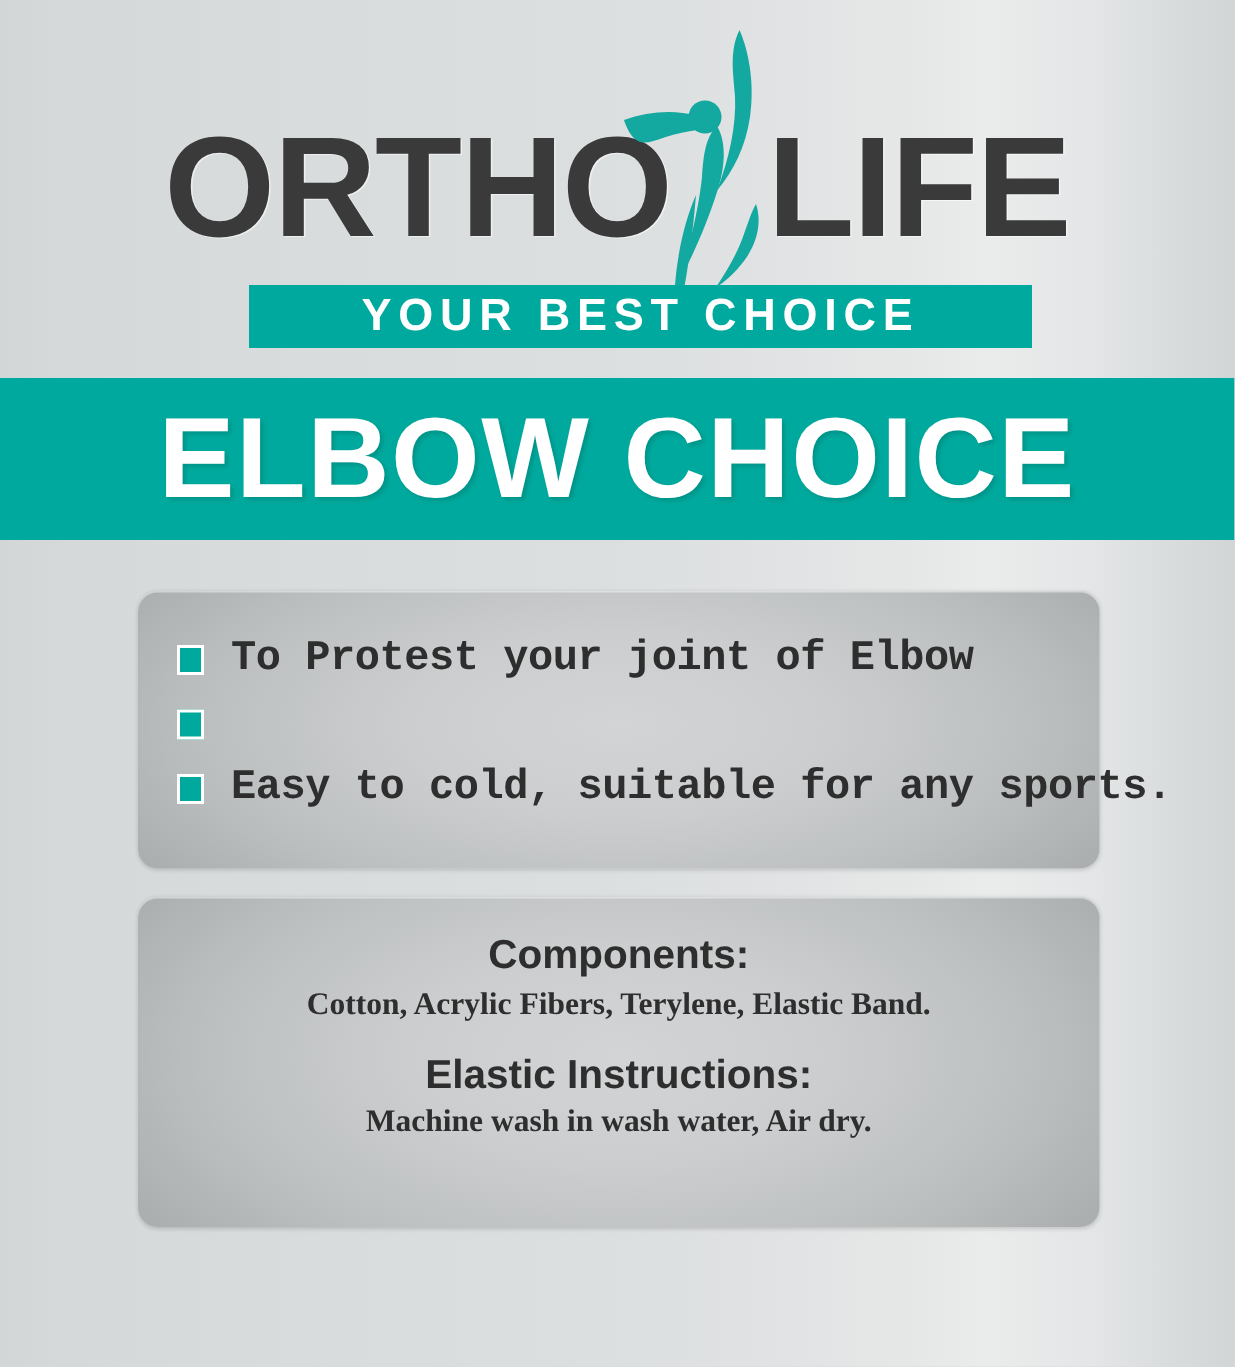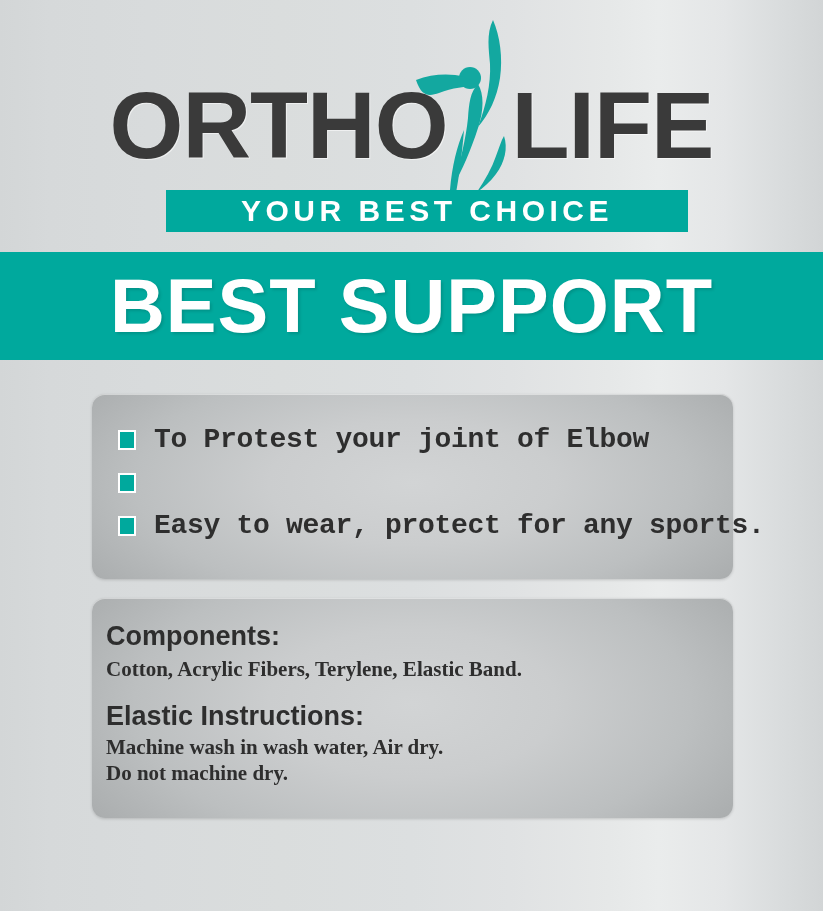--- a/index.html
+++ b/index.html
@@ -182,21 +182,21 @@
     letter-spacing: -0.3px;
     white-space: nowrap;
   }
 
   
   .care-block {
     position: absolute;
     left: 14px;
     right: 14px;
     top: 20px;
-    text-align: left;
+    text-align: center;
   }
   .care-heading {
     font-family: "Liberation Sans", sans-serif;
     font-weight: bold;
     font-size: 27px;
     color: #2e2e2e;
     line-height: 1.38;
     white-space: nowrap;
   }
   .care-body {
@@ -247,54 +247,53 @@
       </svg>
     </div>
 
     <div class="tagline-bar">
       <div class="tagline-text">YOUR BEST CHOICE</div>
     </div>
 
   </div>
 
   <div class="title-banner">
-    <div class="title-text">BEST SUPPORT</div>
+    <div class="title-text">ELBOW CHOICE</div>
   </div>
 
   <div class="panel features-panel">
     <div class="feature-list">
 
       <div class="feature-item">
         <span class="bullet-marker"></span>
         <span class="feature-text">To Protest your joint of Elbow</span>
       </div>
 
       <div class="feature-item">
         <span class="bullet-marker"></span>
       </div>
 
       <div class="feature-item">
         <span class="bullet-marker"></span>
-        <span class="feature-text">Easy to wear, protect for any sports.</span>
+        <span class="feature-text">Easy to cold, suitable for any sports.</span>
       </div>
 
     </div>
   </div>
 
   <div class="panel care-panel">
     <div class="care-block">
 
       <div class="care-heading">Components:</div>
 
       <div class="care-body">Cotton, Acrylic Fibers, Terylene, Elastic Band.</div>
 
       <div class="care-spacer"></div>
 
       <div class="care-heading">Elastic Instructions:</div>
 
       <div class="care-body care-line-tight">Machine wash in wash water, Air dry.</div>
 
-      <div class="care-body care-line-tight">Do not machine dry.</div>
 
     </div>
   </div>
 
 </div>
 
 </body></html>

